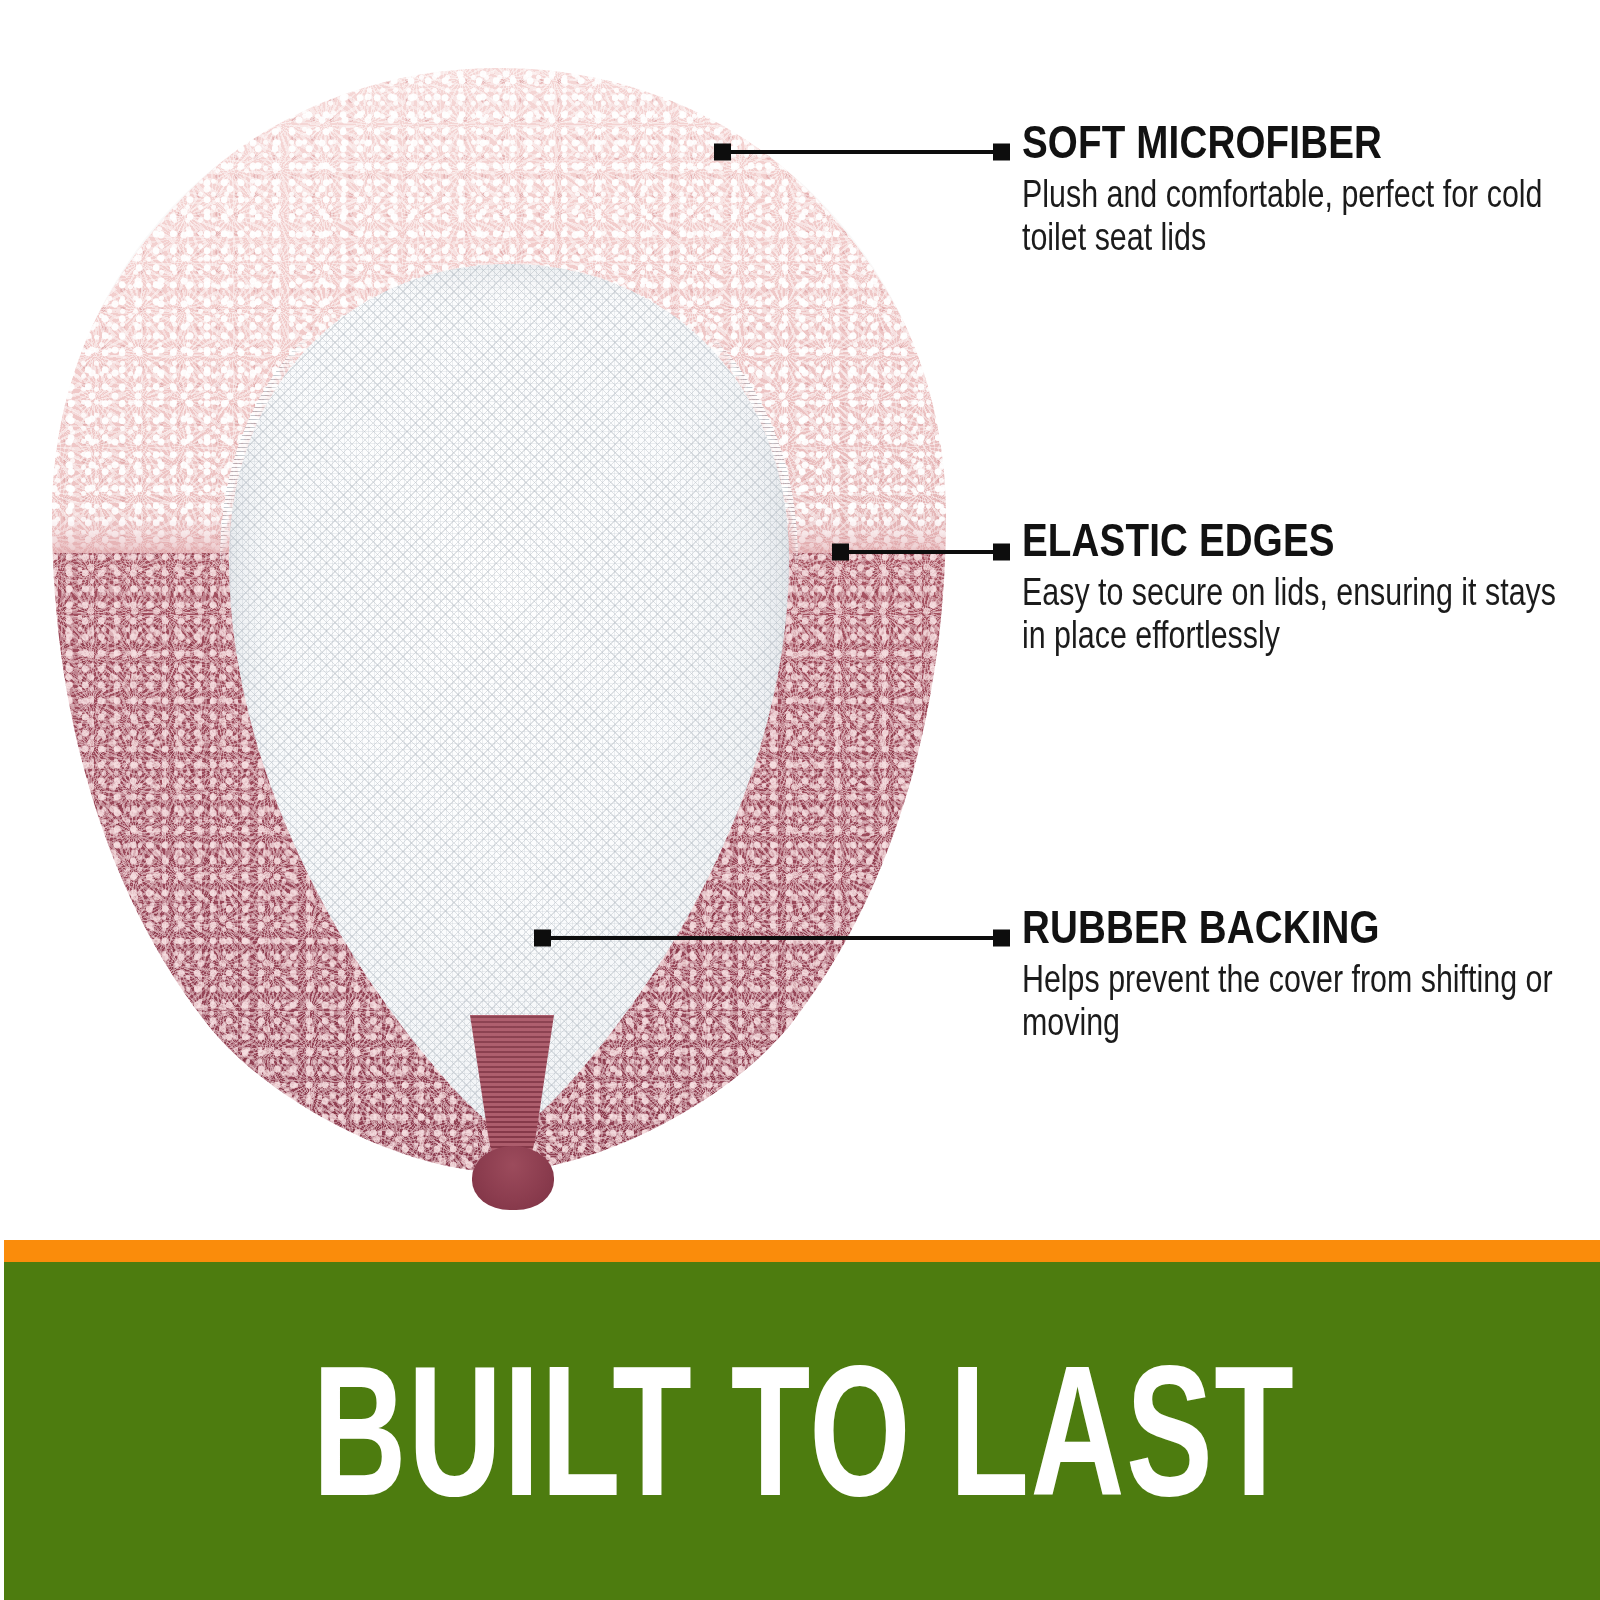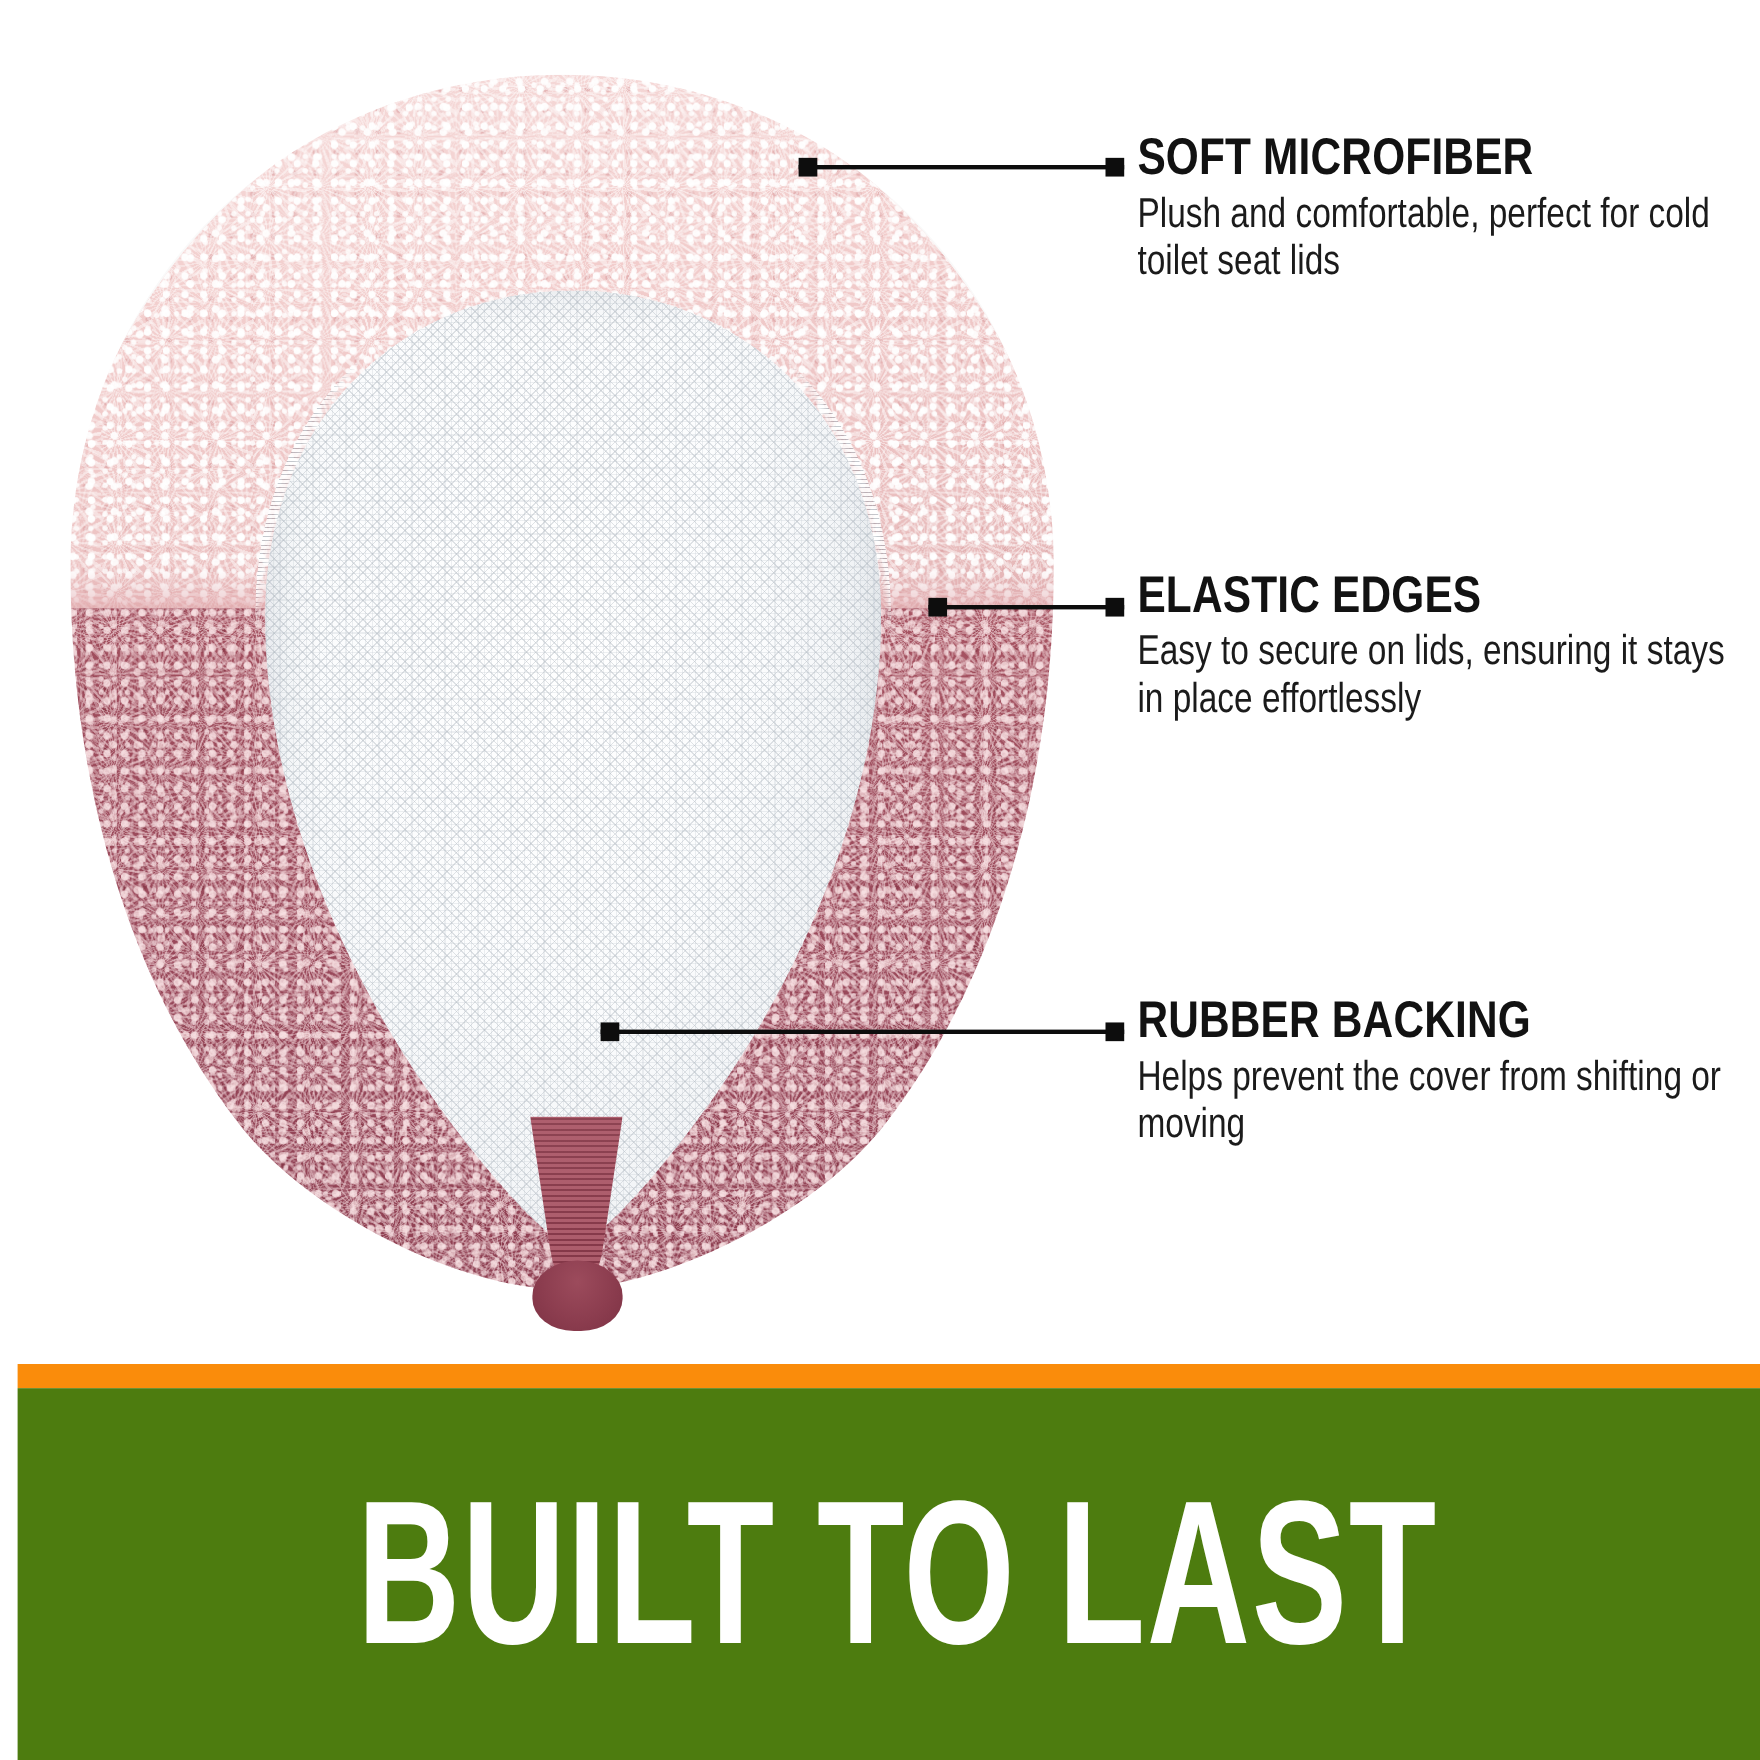--- a/index.html
+++ b/index.html
@@ -11,21 +11,21 @@
     height: 1600px;
     background: #ffffff;
     font-family: "Liberation Sans", sans-serif;
     overflow: hidden;
     position: relative;
   }
 
   
   #stage {
     position: absolute;
-    left: 16px; top: 0;
+    left: 4px; top: 0;
     width: 1294px;
     height: 1600px;
     background: #ffffff;
   }
 
   
   #product-area {
     position: absolute;
     left: 0; top: 0;
     width: 1000px;

